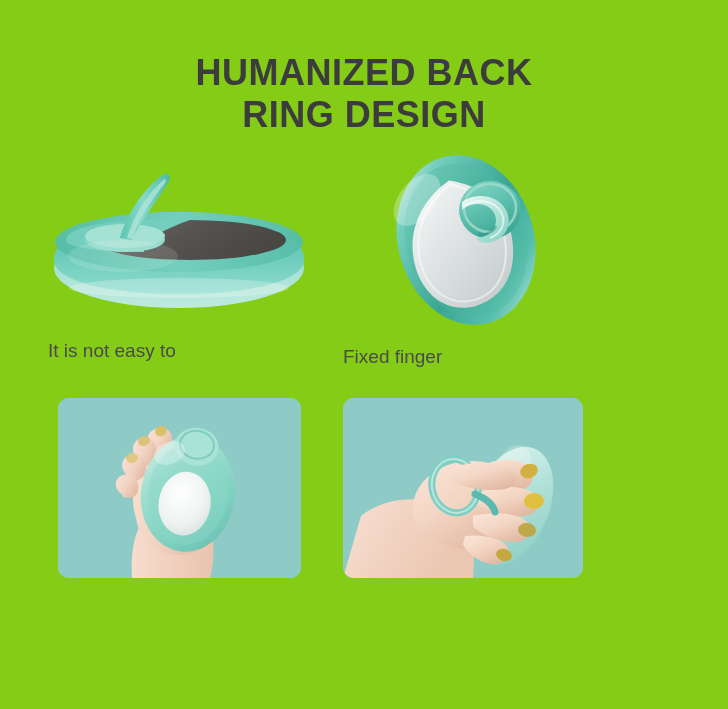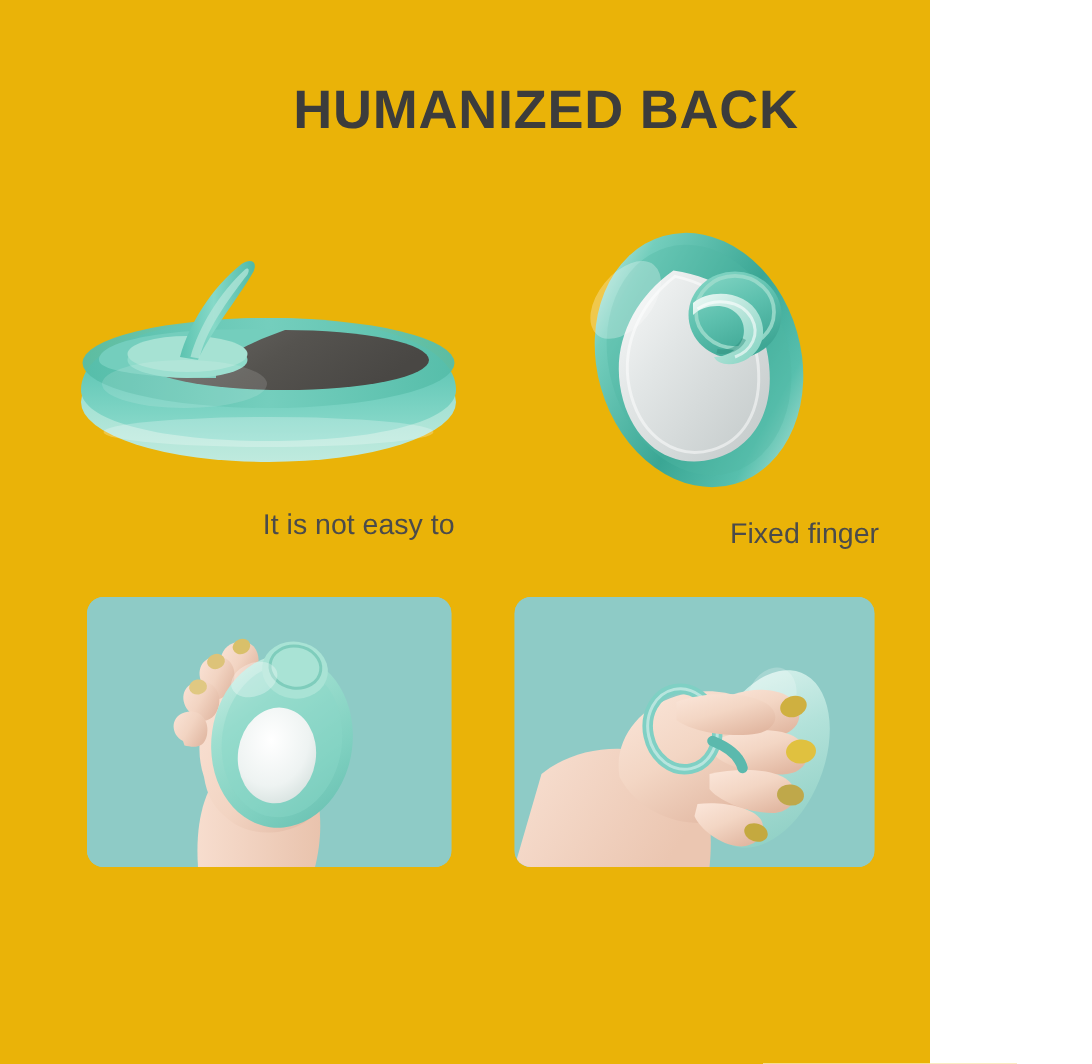--- a/index.html
+++ b/index.html
@@ -7,23 +7,23 @@
   html, body {
     width: 728px;
     height: 709px;
     background: #ffffff;
     font-family: "Liberation Sans", sans-serif;
     overflow: hidden;
   }
 
   #stage {
     position: relative;
-    width: 620px;
+    width: 728px;
     height: 709px;
-    background: #eab308;
+    background: #84cc16;
   }
 
   
   .title-block {
     position: absolute;
     top: 52px;
     left: 0;
     width: 728px;
     text-align: center;
     color: #3c3c3c;
@@ -33,21 +33,21 @@
     letter-spacing: 0.5px;
   }
   .title-line { display: block; white-space: nowrap; }
 
   
   .caption {
     position: absolute;
     color: #4b4b4b;
     font-size: 19px;
     line-height: 23px;
-    text-align: right;
+    text-align: left;
     font-weight: normal;
   }
   .caption-left  { left: 48px;  top: 339px; width: 255px; }
   .caption-right { left: 343px; top: 345px; width: 243px; }
   .cap-line { display: block; white-space: nowrap; }
 
   
   .hero { position: absolute; }
 
   #hero-side { left: 48px; top: 168px; width: 262px; height: 150px; }
@@ -65,20 +65,21 @@
 
   .panel-svg { display: block; width: 100%; height: 100%; }
 </style>
 </head>
 <body>
 
 <div id="stage">
 
   <div class="title-block">
     <span class="title-line">HUMANIZED BACK</span>
+    <span class="title-line">RING DESIGN</span>
   </div>
 
   <div class="hero" id="hero-side">
     <svg viewBox="0 0 262 150" class="panel-svg">
       <defs>
         <linearGradient id="bodyGrad" x1="0" y1="0" x2="0" y2="1">
           <stop offset="0%" stop-color="#7ad3c2"></stop>
           <stop offset="45%" stop-color="#66c9b8"></stop>
           <stop offset="100%" stop-color="#8fdccd"></stop>
         </linearGradient>

